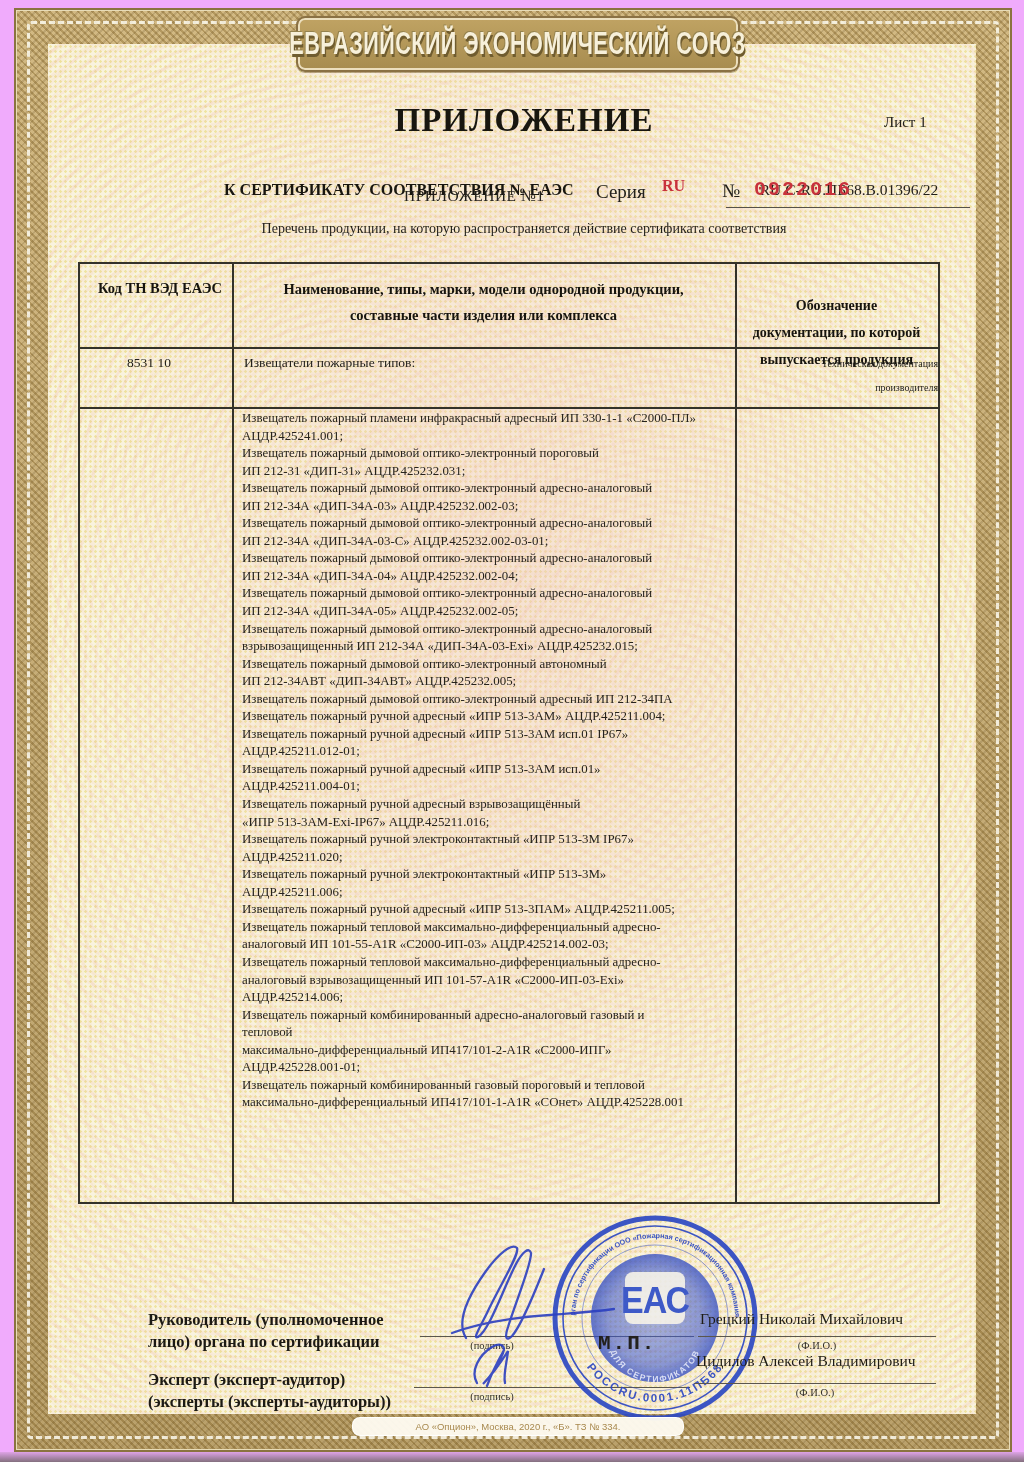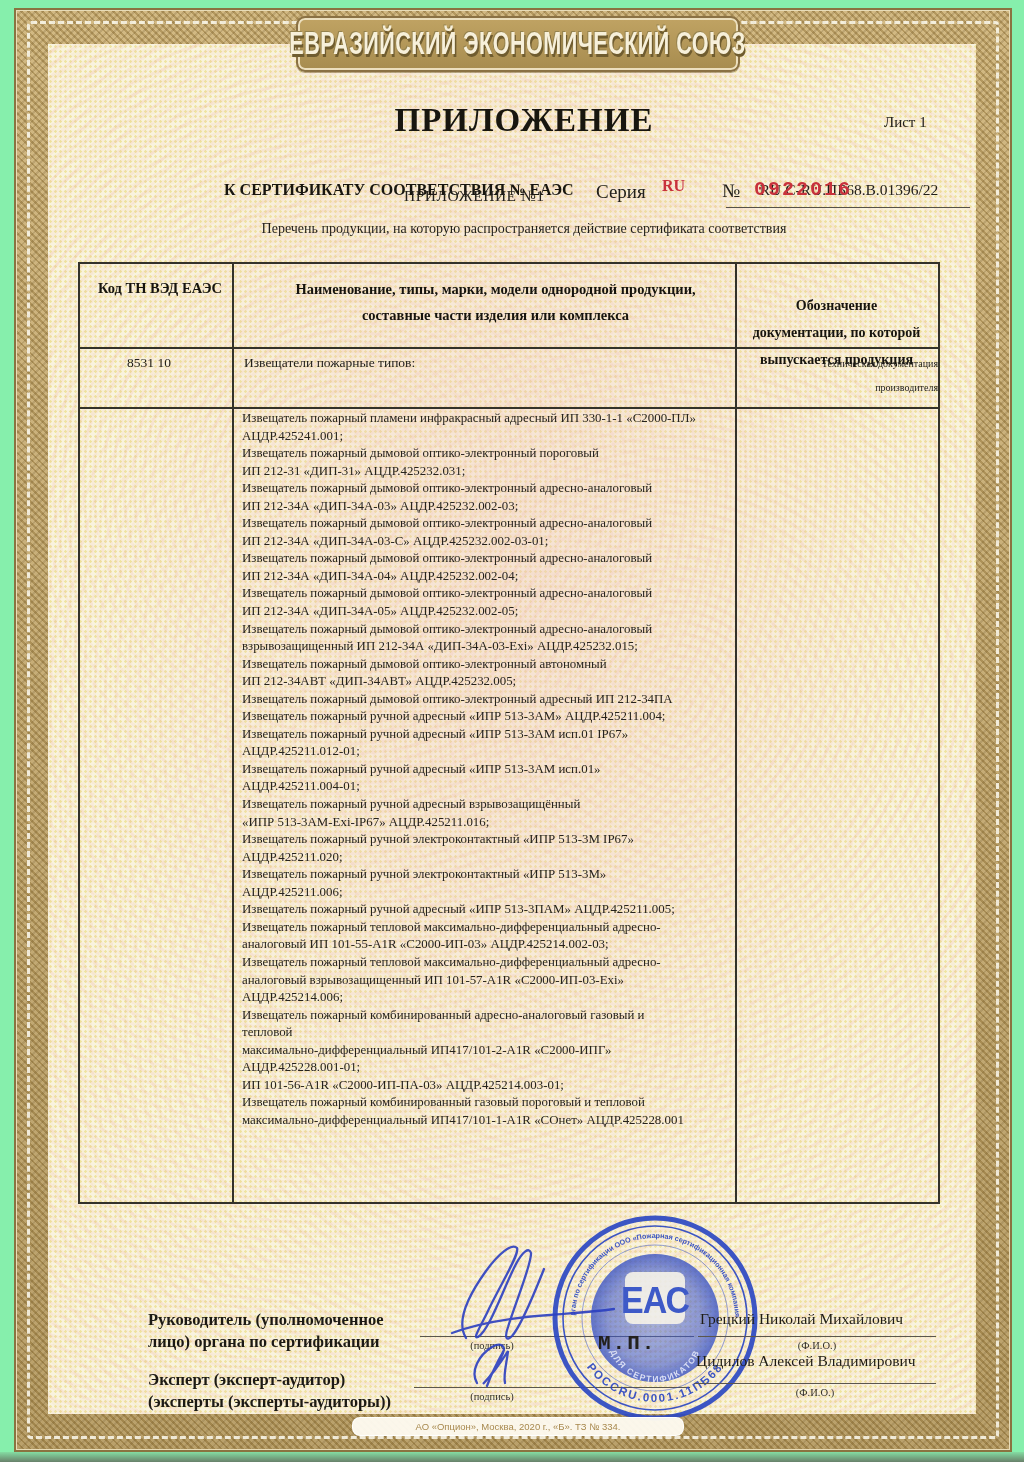--- a/index.html
+++ b/index.html
@@ -1,16 +1,16 @@
 <!DOCTYPE html>
 <html><head>
 <meta charset="utf-8">
 <style>
   html,body{margin:0;padding:0;background:#ffffff;}
-  .sheet{position:relative;width:1024px;height:1462px;background:#86efac;overflow:hidden;
+  .sheet{position:relative;width:1024px;height:1462px;background:#f0abfc;overflow:hidden;
          font-family:"Liberation Serif",serif;color:#23211c;}
 
   
   .frame{position:absolute;left:14px;top:8px;width:994px;height:1440px;
     background-color:#bfa265;
     background-image:
       repeating-linear-gradient(45deg, rgba(122,96,46,.30) 0 2px, rgba(255,255,255,.10) 2px 5px),
       repeating-linear-gradient(-45deg, rgba(122,96,46,.28) 0 2px, transparent 2px 5px),
       linear-gradient(#cdb175,#b2965a);
     border:2px solid #8a7340; box-shadow:inset 0 0 0 1px #e8dcb8;}
@@ -51,21 +51,21 @@
       font-family:"Liberation Mono",monospace;letter-spacing:2px;}
   #intro-line{left:24px;top:221px;width:1000px;text-align:center;font-size:14px;color:#211f1a;}
 
   
   .table{position:absolute;left:78px;top:262px;width:858px;height:938px;border:2px solid #33322a;z-index:4;}
   .vl{position:absolute;top:0;bottom:0;width:1.5px;background:#33322a;}
   .hl{position:absolute;left:0;right:0;height:1.5px;background:#33322a;}
   .cell{position:absolute;font-size:14.5px;}
   .cell.hd{font-weight:bold;text-align:center;color:#16140e;}
   #h-c1{left:0;top:0;width:160px;padding-top:16px;}
-  #h-c2{left:164px;top:0;width:503px;padding-top:12px;line-height:26px;}
+  #h-c2{left:152px;top:0;width:503px;padding-top:12px;line-height:26px;}
   #h-c3{left:655px;top:0;width:203px;padding-top:28px;line-height:27px;font-size:14px;}
   #r1-c1{left:10px;top:91px;font-size:13.5px;margin-left:37px;}
   #r1-c2{left:164px;top:91px;font-size:13.5px;}
   #r1-c3{left:662px;top:88px;width:196px;font-size:10px;line-height:24px;text-align:right;}
 
   .plist{position:absolute;left:242px;top:410px;width:500px;z-index:4;}
   .plist .tline{font-size:12.9px;line-height:17.55px;white-space:nowrap;color:#26231d;}
 
   
   .siglabel{position:absolute;z-index:4;font-weight:bold;font-size:16.5px;line-height:22px;color:#1c1a14;}
@@ -173,21 +173,20 @@
       <div class="tline">Извещатель пожарный ручной адресный «ИПР 513-3ПАМ» АЦДР.425211.005;</div>
       <div class="tline">Извещатель пожарный тепловой максимально-дифференциальный адресно-</div>
       <div class="tline">аналоговый ИП 101-55-А1R «С2000-ИП-03» АЦДР.425214.002-03;</div>
       <div class="tline">Извещатель пожарный тепловой максимально-дифференциальный адресно-</div>
       <div class="tline">аналоговый взрывозащищенный ИП 101-57-А1R «С2000-ИП-03-Exi»</div>
       <div class="tline">АЦДР.425214.006;</div>
       <div class="tline">Извещатель пожарный комбинированный адресно-аналоговый газовый и</div>
       <div class="tline">тепловой</div>
       <div class="tline">максимально-дифференциальный ИП417/101-2-А1R «С2000-ИПГ»</div>
       <div class="tline">АЦДР.425228.001-01;</div>
-      <div class="tline">ИП 101-56-А1R «С2000-ИП-ПА-03» АЦДР.425214.003-01;</div>
       <div class="tline">Извещатель пожарный комбинированный газовый пороговый и тепловой</div>
       <div class="tline">максимально-дифференциальный ИП417/101-1-А1R «СОнет» АЦДР.425228.001</div>
     </div>
 
   <div class="siglabel" id="lbl-head">
       <div>Руководитель (уполномоченное</div>
       <div>лицо) органа по сертификации</div>
     </div>
   <div class="siglabel" id="lbl-expert">
       <div>Эксперт (эксперт-аудитор)</div>

